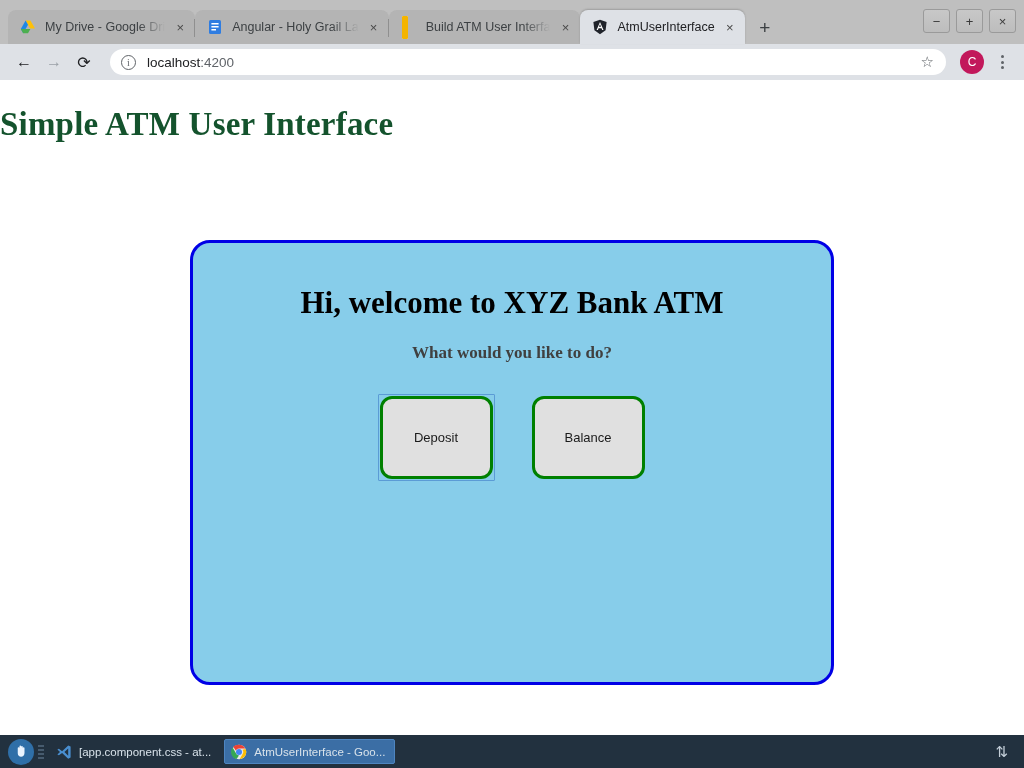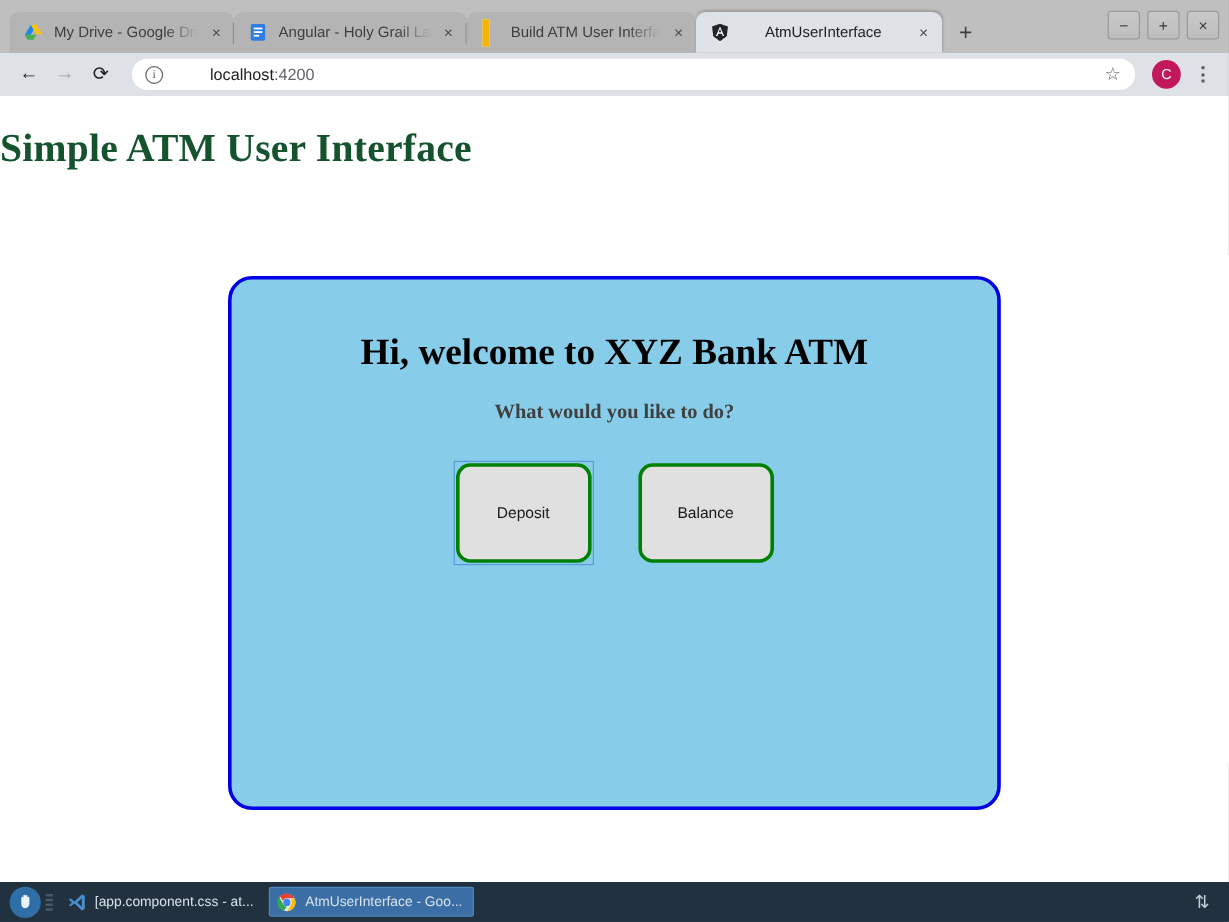--- a/index.html
+++ b/index.html
@@ -14,20 +14,21 @@
 
   
   .browser-window {
     position: absolute;
     left: 0; top: 0;
     width: 1024px;
     height: 735px;
     background: #bfbfbf;
     display: flex;
     flex-direction: column;
+    border-radius: 23px;
   }
 
   
   .tab-strip {
     height: 44px;
     background: #bfbfbf;
     display: flex;
     align-items: flex-end;
     padding-left: 8px;
     position: relative;
@@ -41,21 +42,20 @@
     padding: 0 6px 0 12px;
     border-radius: 8px 8px 0 0;
     background: #b4b4b4;
     min-width: 160px;
     max-width: 205px;
   }
   .tab.active {
     background: #dee1e6;
     box-shadow: 0 -1px 2px rgba(0,0,0,.18);
     z-index: 3;
-    gap: 20px;
   }
   .tab:not(.active)::after {
     content: "";
     position: absolute;
     right: 0; top: 9px;
     width: 1px; height: 18px;
     background: #8f8f8f;
   }
   .tab.last-before-active::after { display: none; }
 
@@ -145,21 +145,20 @@
 
   .omnibox {
     flex: 1 1 auto;
     height: 26px;
     margin-left: 10px;
     background: #ffffff;
     border-radius: 13px;
     display: flex;
     align-items: center;
     padding: 0 10px 0 11px;
-    gap: 28px;
   }
   .info-icon {
     width: 15px; height: 15px;
     border: 1.3px solid #5f6368;
     border-radius: 50%;
     margin-right: 11px;
     flex: 0 0 15px;
     position: relative;
   }
   .info-icon::before {
@@ -223,21 +222,21 @@
     font-weight: bold;
     font-size: 33px;
     color: #14532d;
     margin-top: 26px;
     letter-spacing: .2px;
   }
 
   .atm-panel {
     position: absolute;
     left: 190px;
-    top: 150px;
+    top: 160px;
     width: 644px;
     height: 204px;
     width: 644px;
     height: 445px;
     background: #87cdea;
     border: 3px solid #0000e6;
     border-radius: 20px;
   }
 
   .atm-welcome {

